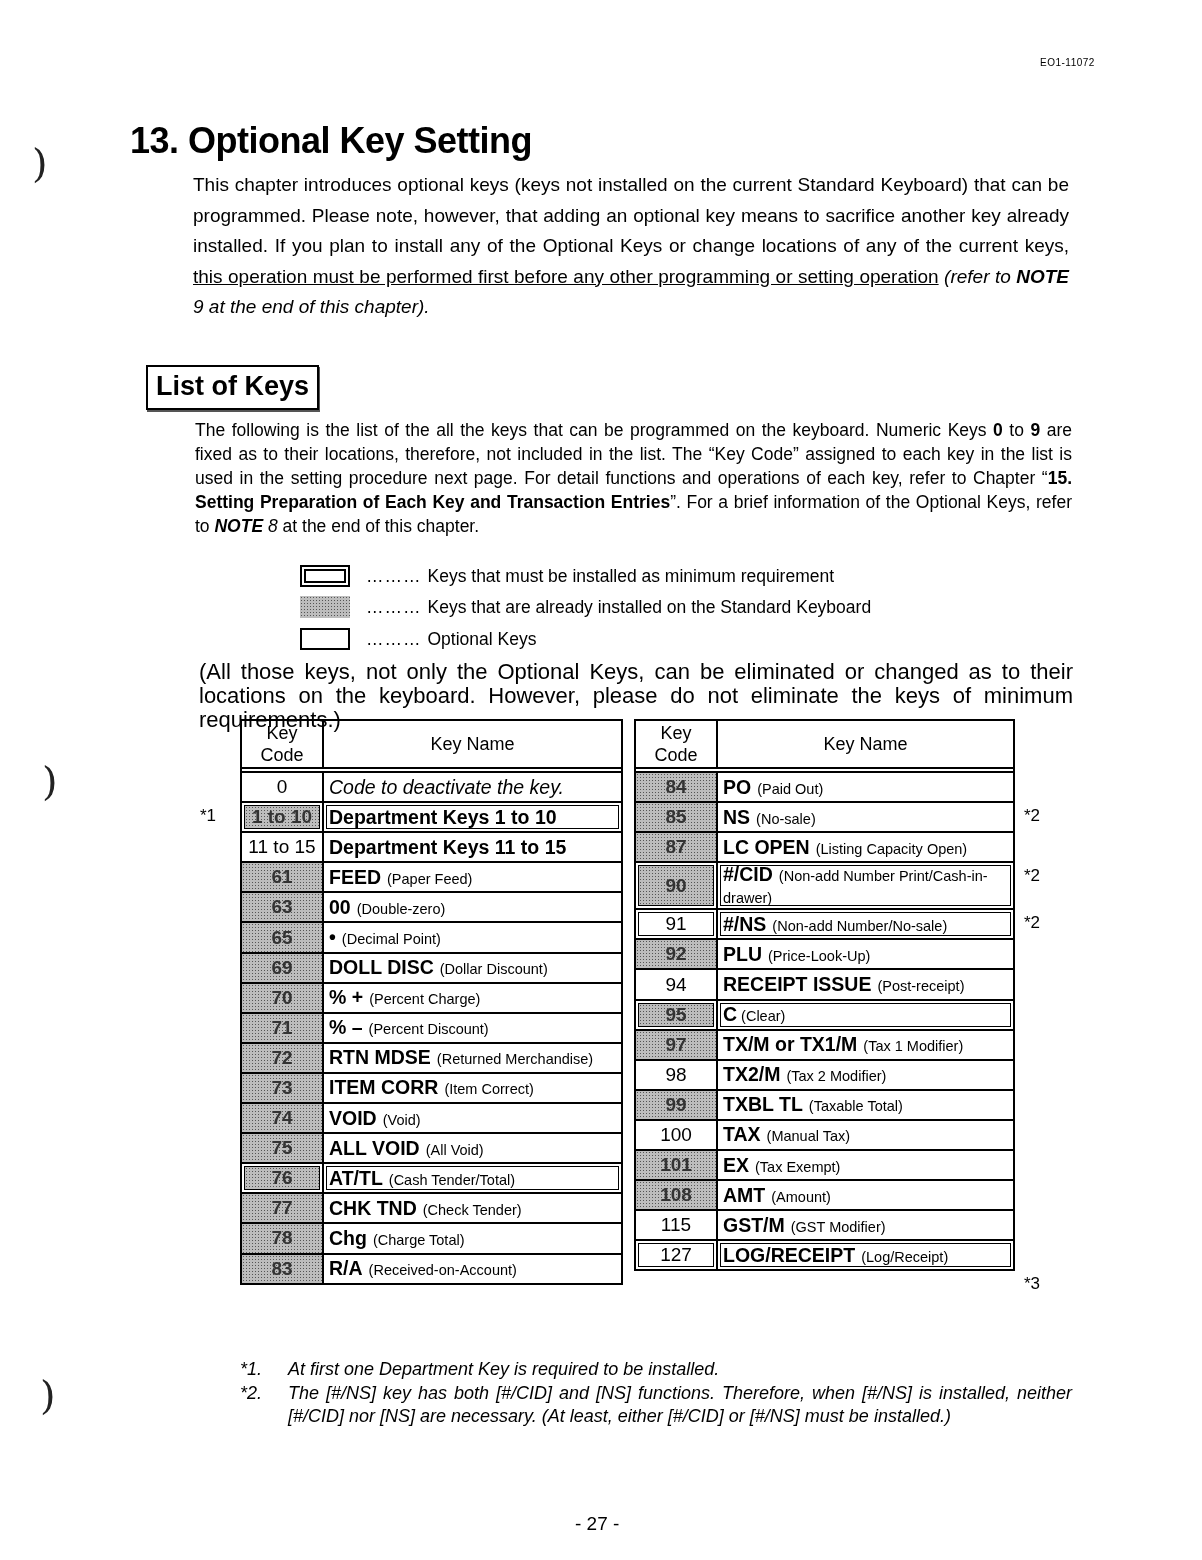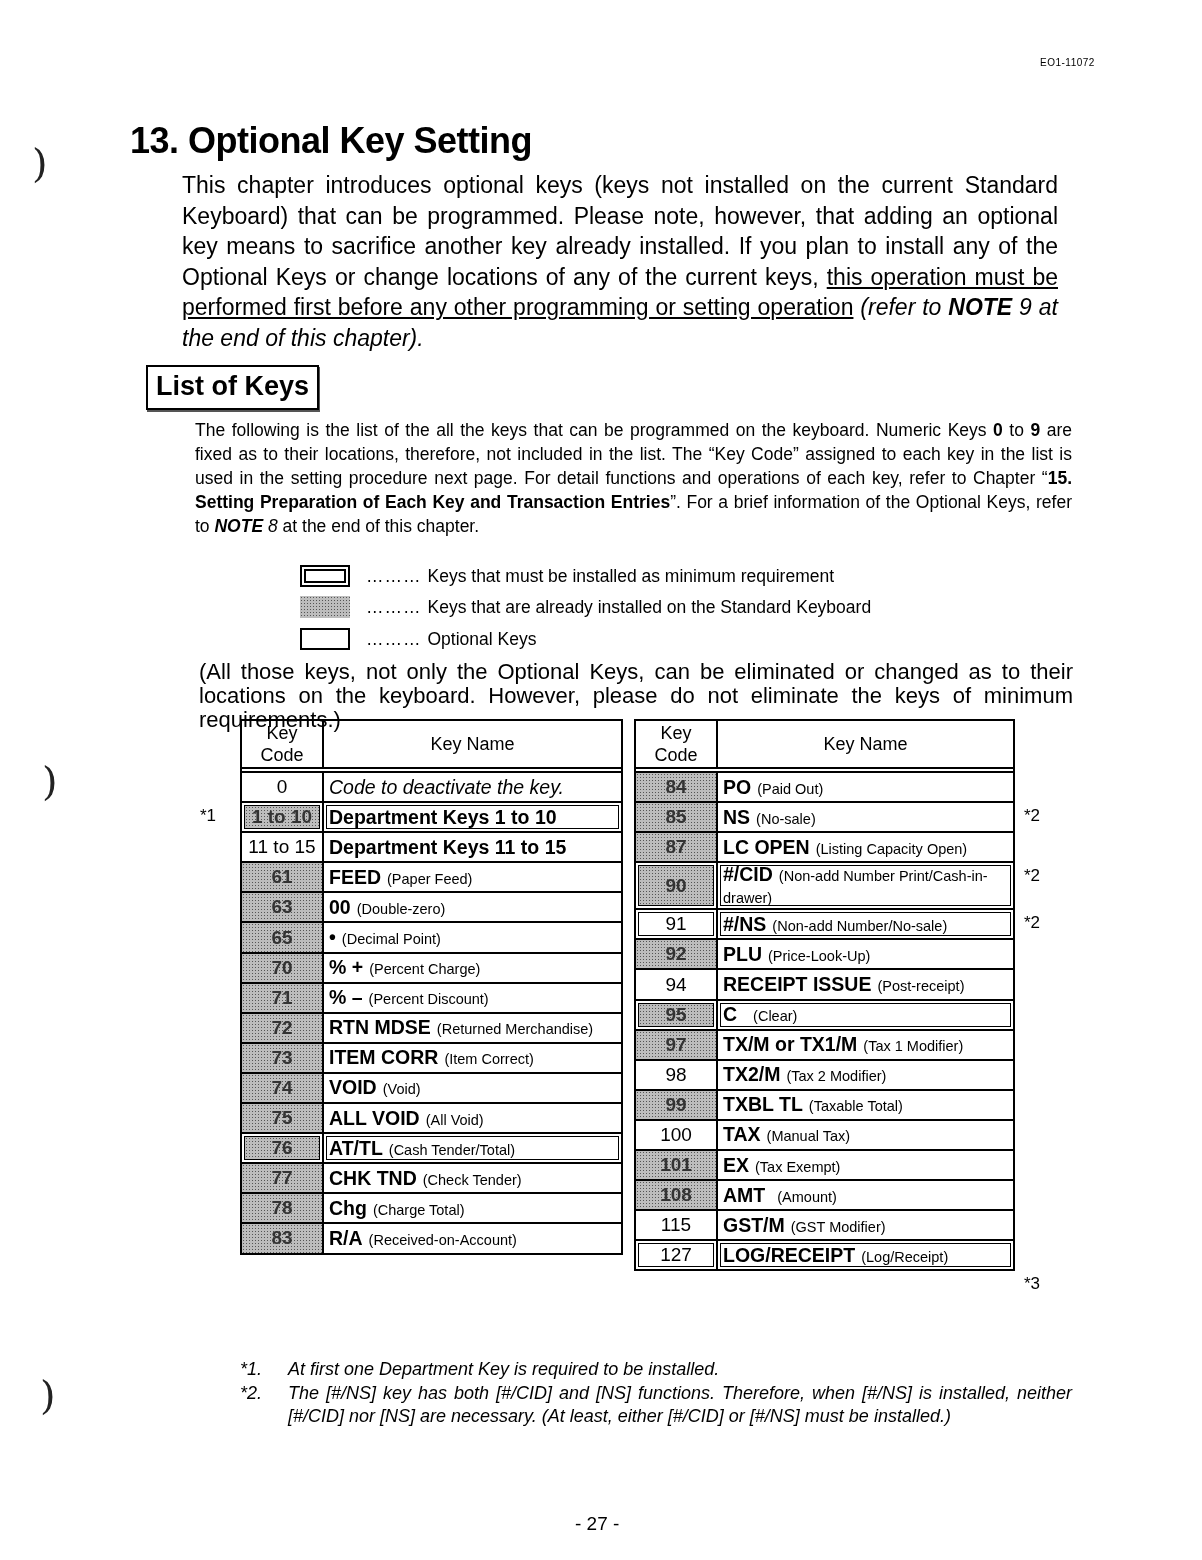--- a/index.html
+++ b/index.html
@@ -2,21 +2,21 @@
 <html><head>
 <meta charset="utf-8">
 <style>
   html, body { margin: 0; padding: 0; background: #ffffff; }
   body { width: 1202px; height: 1560px; position: relative; overflow: hidden;
          font-family: "Liberation Sans", sans-serif; color: #000; }
   .abs { position: absolute; }
   .doc-id { left: 1040px; top: 57px; font-size: 10px; letter-spacing: 0.5px; }
   .binder { font-family: "DejaVu Serif", serif; font-size: 40px; color: #222; font-weight: 100; }
   .chapter-title { left: 130px; top: 120px; font-size: 36px; font-weight: bold; letter-spacing: -0.5px; }
-  .intro { left: 182px; top: 170px; width: 876px; font-size: 23px; line-height: 30.5px; text-align: justify; }
+  .intro { left: 193px; top: 170px; width: 876px; font-size: 19px; line-height: 30.5px; text-align: justify; }
   .intro u { text-decoration: underline; }
   .section-box { left: 146px; top: 365px; border: 2px solid #000; padding: 4px 8px 6px 8px;
                  font-size: 27px; font-weight: bold; box-shadow: 1px 2px 0 #555; }
   .para { left: 195px; top: 418px; width: 877px; font-size: 17.5px; line-height: 24px; text-align: justify; }
   .legend { left: 300px; width: 760px; font-size: 17.5px; height: 26px; display: flex; align-items: center; }
   .legend .swatch { width: 50px; height: 22px; box-sizing: border-box; margin-right: 16px; flex: none; }
   .sw-min { border: 2px solid #000; box-shadow: inset 0 0 0 2px #fff, inset 0 0 0 4px #000; }
   .sw-std { background-color: #bdbdbd;
             background-image: radial-gradient(#555 0.8px, transparent 0.9px);
             background-size: 3px 3px; }
@@ -112,20 +112,24 @@
       </tr>
       <tr>
         <td class="code shade">63</td>
         <td class="name"><span class="kname">00</span><span class="kdesc" style="margin-left: 6px;">(Double-zero)</span></td>
       </tr>
       <tr>
         <td class="code shade">65</td>
         <td class="name"><span class="kname">•</span><span class="kdesc" style="margin-left: 6px;">(Decimal Point)</span></td>
       </tr>
       <tr>
+        <td class="code shade">69</td>
+        <td class="name"><span class="kname">DOLL DISC</span><span class="kdesc" style="margin-left: 6px;">(Dollar Discount)</span></td>
+      </tr>
+      <tr>
         <td class="code shade">70</td>
         <td class="name"><span class="kname">% +</span><span class="kdesc" style="margin-left: 6px;">(Percent Charge)</span></td>
       </tr>
       <tr>
         <td class="code shade">71</td>
         <td class="name"><span class="kname">% –</span><span class="kdesc" style="margin-left: 6px;">(Percent Discount)</span></td>
       </tr>
       <tr>
         <td class="code shade">72</td>
         <td class="name"><span class="kname">RTN MDSE</span><span class="kdesc" style="margin-left: 6px;">(Returned Merchandise)</span></td>
@@ -195,21 +199,21 @@
       <tr>
         <td class="code shade">92</td>
         <td class="name"><span class="kname">PLU</span><span class="kdesc" style="margin-left: 6px;">(Price-Look-Up)</span></td>
       </tr>
       <tr>
         <td class="code">94</td>
         <td class="name"><span class="kname">RECEIPT ISSUE</span><span class="kdesc" style="margin-left: 6px;">(Post-receipt)</span></td>
       </tr>
       <tr class="minreq">
         <td class="code shade">95</td>
-        <td class="name"><span class="kname">C</span><span class="kdesc" style="margin-left: 16px;">(Clear)</span></td>
+        <td class="name"><span class="kname">C</span><span class="kdesc" style="margin-left: 4px;">(Clear)</span></td>
       </tr>
       <tr>
         <td class="code shade">97</td>
         <td class="name"><span class="kname">TX/M or TX1/M</span><span class="kdesc" style="margin-left: 6px;">(Tax 1 Modifier)</span></td>
       </tr>
       <tr>
         <td class="code">98</td>
         <td class="name"><span class="kname">TX2/M</span><span class="kdesc" style="margin-left: 6px;">(Tax 2 Modifier)</span></td>
       </tr>
       <tr>
@@ -219,21 +223,21 @@
       <tr>
         <td class="code">100</td>
         <td class="name"><span class="kname">TAX</span><span class="kdesc" style="margin-left: 6px;">(Manual Tax)</span></td>
       </tr>
       <tr>
         <td class="code shade">101</td>
         <td class="name"><span class="kname">EX</span><span class="kdesc" style="margin-left: 6px;">(Tax Exempt)</span></td>
       </tr>
       <tr>
         <td class="code shade">108</td>
-        <td class="name"><span class="kname">AMT</span><span class="kdesc" style="margin-left: 12px;">(Amount)</span></td>
+        <td class="name"><span class="kname">AMT</span><span class="kdesc" style="margin-left: 6px;">(Amount)</span></td>
       </tr>
       <tr>
         <td class="code">115</td>
         <td class="name"><span class="kname">GST/M</span><span class="kdesc" style="margin-left: 6px;">(GST Modifier)</span></td>
       </tr>
       <tr class="minreq">
         <td class="code">127</td>
         <td class="name"><span class="kname">LOG/RECEIPT</span><span class="kdesc" style="margin-left: 6px;">(Log/Receipt)</span></td>
       </tr>
     </tbody>

